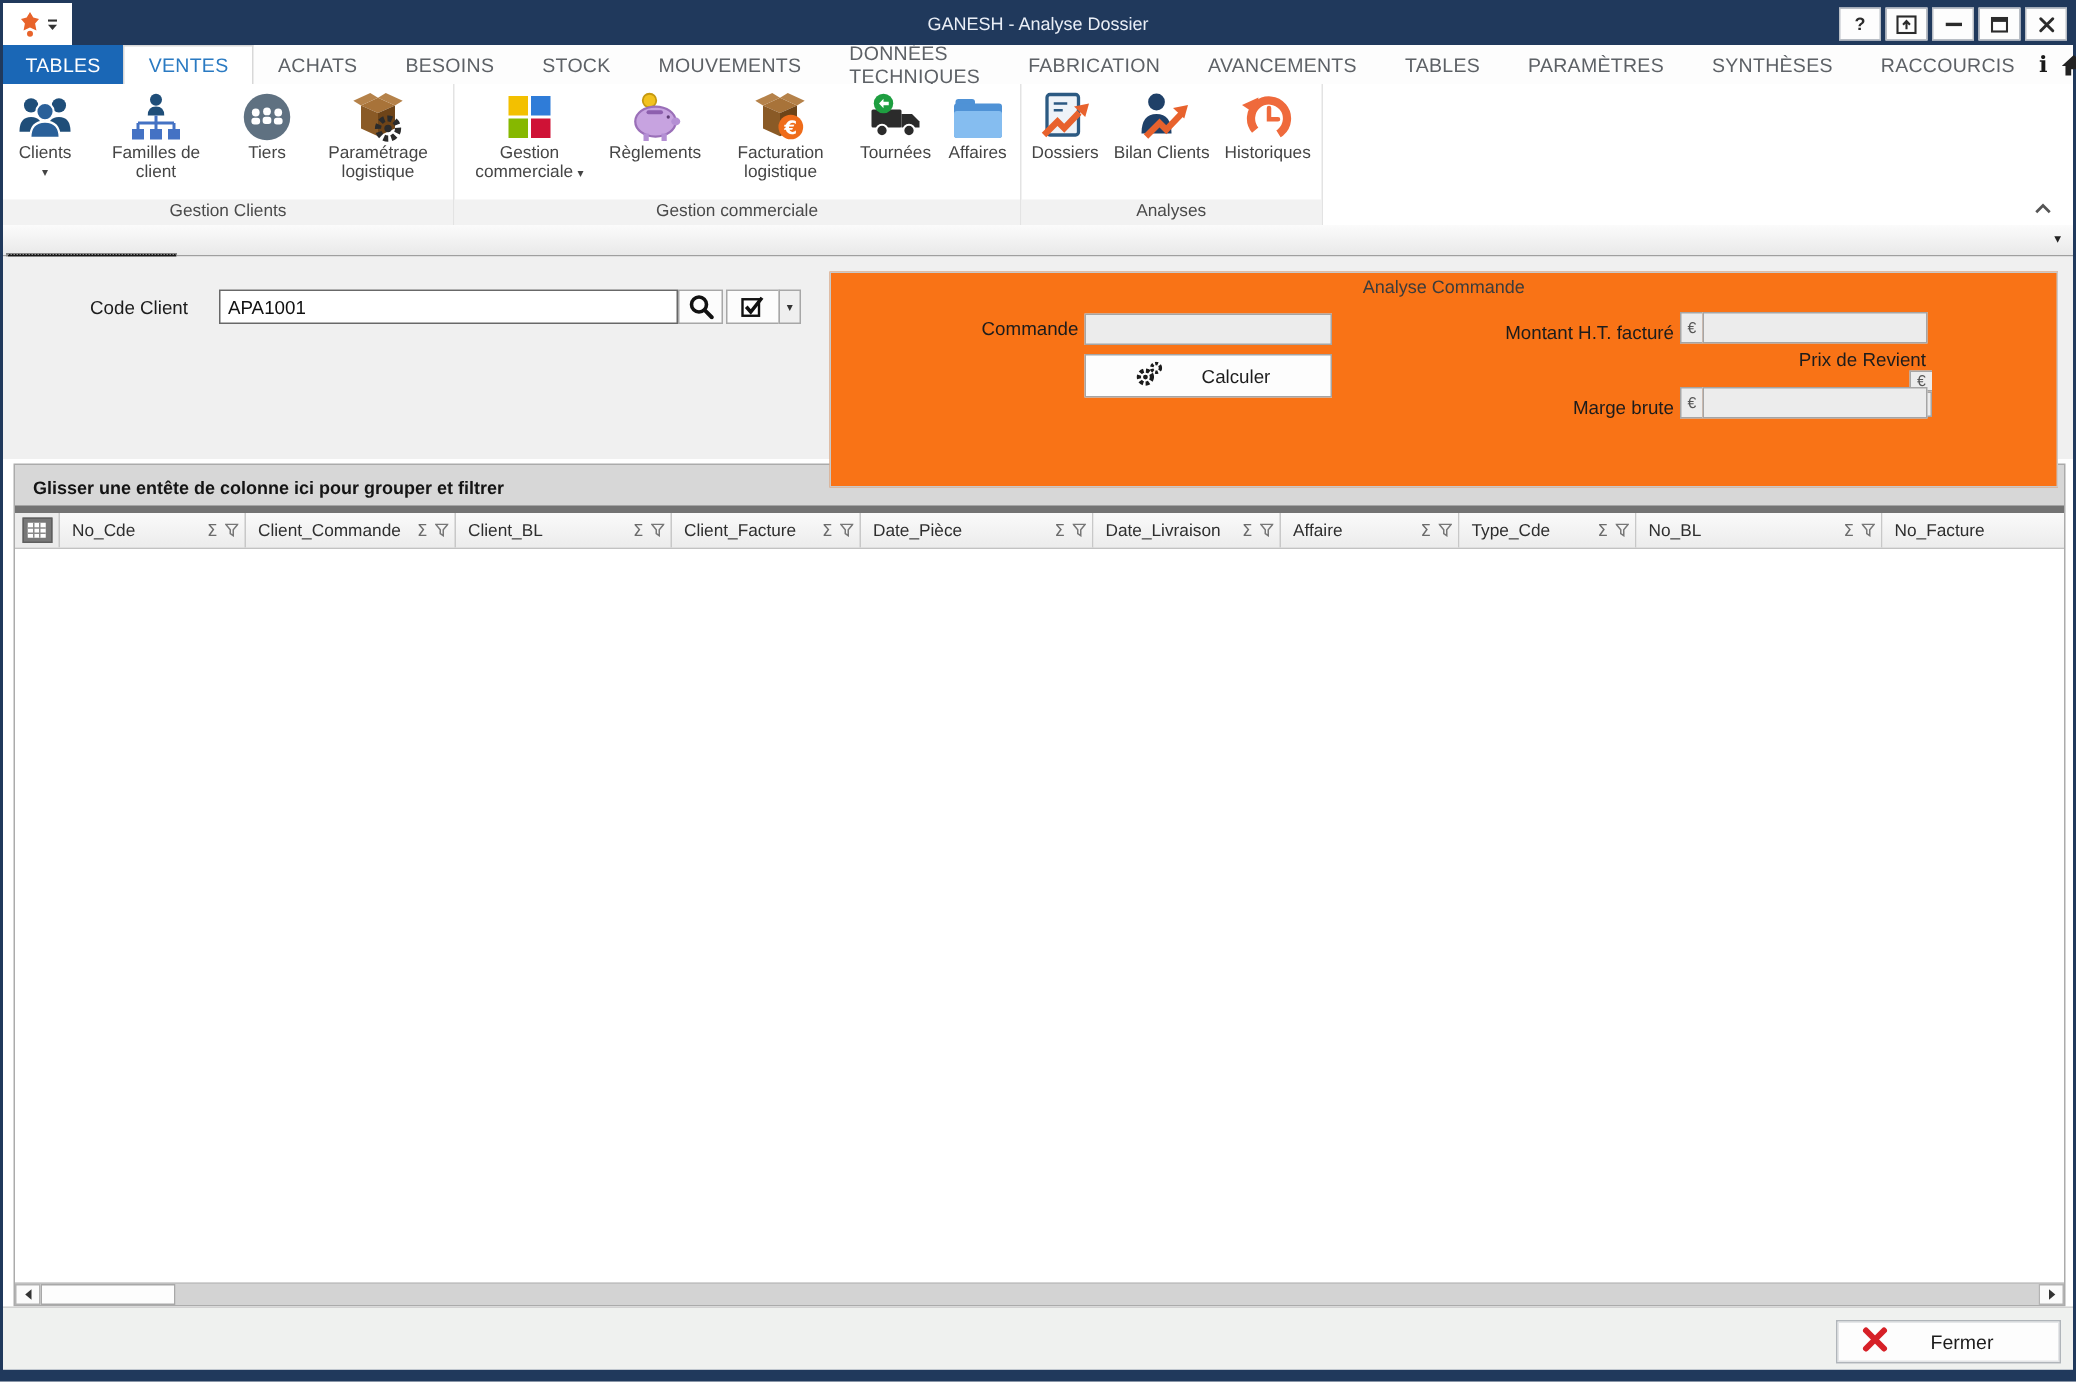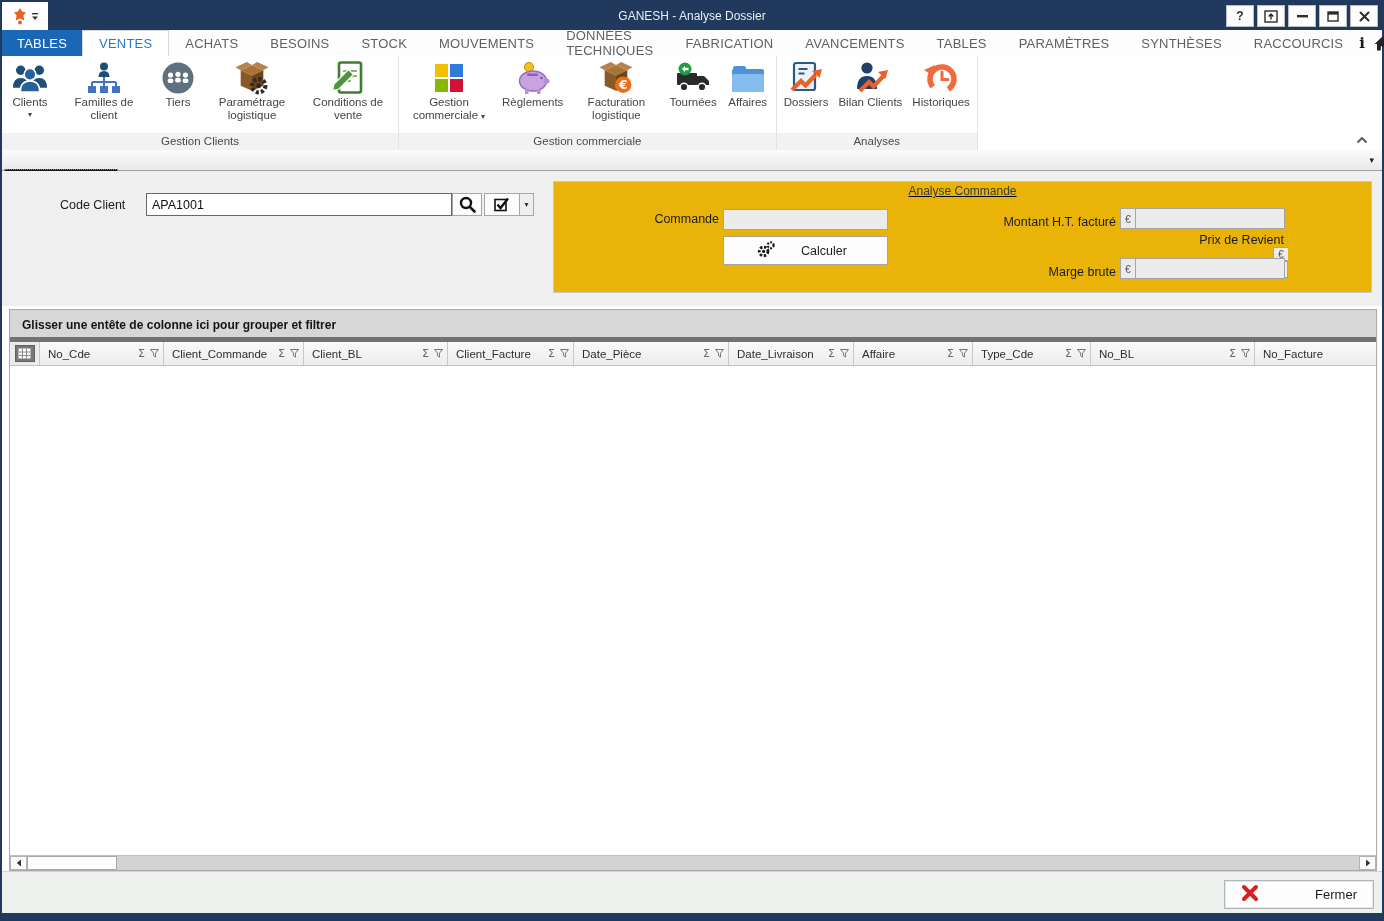--- a/index.html
+++ b/index.html
@@ -48,21 +48,21 @@
   .form-row { height:135px; background:#f0f0f0; position:relative; flex:0 0 135px; }
   .lbl { font-size:12.5px; color:#1c1c1c; }
   .code-label { position:absolute; left:58px; top:27px; width:80px; text-align:left; }
   .code-input { position:absolute; left:144px; top:22px; width:306px; height:23px; border:1px solid #686868; background:#fff;
                 font-family:"Liberation Sans", sans-serif; font-size:12.5px; padding:0 5px; color:#111; }
   .tool-btn { position:absolute; top:22px; height:23px; background:#fcfcfc; border:1px solid #a7a7a7; display:flex; align-items:center; justify-content:center; }
   .search-btn { left:450px; width:30px; }
   .check-btn { left:482px; width:36px; }
   .check-dd  { left:517px; width:15px; background:#efefef; font-family:"DejaVu Sans", sans-serif; font-size:8px; color:#333; }
 
-  .groupbox { position:absolute; left:551px; top:10px; right:10px; height:112px; border:1px solid #c9c9c9; background:#eab308;text-decoration:underline; }
+  .groupbox { position:absolute; left:551px; top:10px; right:10px; height:144px; border:1px solid #c9c9c9; background:#f97316; }
   .groupbox-title { text-align:center; font-size:12px; color:#3c3c3c; margin-top:2px; }
   .gb-row-label { position:absolute; text-align:right; font-size:12.5px; color:#1c1c1c; }
   .dis-input { background:#ececec; border:1px solid #a5a5a5; height:21px; }
   .commande-label { left:40px; top:30px; width:125px; }
   .commande-input { position:absolute; left:169px; top:27px; width:165px; }
   .calculer-btn { position:absolute; left:169px; top:54px; width:165px; height:29px; background:#fdfdfd; border:1px solid #a5a5a5;
                   display:flex; align-items:center; font-size:12.5px; color:#1c1c1c;padding-left:20px; }
   .calculer-btn .glabel { flex:1; text-align:center; margin-right:14px; }
   .calculer-btn .gic { margin-left:12px; }
   .field-row { position:absolute; left:270px; width:464px; height:21px; display:flex; align-items:flex-end; }
@@ -90,21 +90,21 @@
   
   .hscroll { height:15px; background:#d3d3d3; display:flex; align-items:stretch; border-top:1px solid #c0c0c0; }
   .sc-btn { width:17px; background:#fbfbfb; border:1px solid #b3b3b3; display:flex; align-items:center; justify-content:center; }
   .sc-thumb { width:90px; background:#fdfdfd; border:1px solid #a8a8a8; }
   .sc-track { flex:1; }
 
   
   .footer { height:42px; background:#eff1ef; border-top:1px solid #d2d2d2; position:relative; flex:0 0 42px; }
   .fermer-btn { position:absolute; right:8px; top:8px; width:150px; height:29px; background:#fdfdfd; border:1px solid #b0b5ba;
                 box-shadow:inset 0 0 0 1px #e4e6e8; display:flex; align-items:center; font-size:13px; color:#1c1c1c; }
-  .fermer-btn .flabel2 { flex:1; text-align:right; margin-right:16px; }
+  .fermer-btn .flabel2 { flex:1; text-align:center; margin-right:16px; }
   .fermer-btn .fic { margin-left:16px; }
 </style>
 </head>
 <body>
 
 <div class="window">
 
   <div class="titlebar">
     <div class="qat">
       <svg width="16" height="18" viewBox="0 0 16 18">
@@ -219,30 +219,20 @@
               <polygon points="6,9 6,24 17,29 17,14" fill="#8a5a26"></polygon>
               <polygon points="28,9 28,24 17,29 17,14" fill="#6e4418"></polygon>
               <polygon points="6,9 1,6 12,1 17,4" fill="#b5824a"></polygon>
               <polygon points="28,9 33,6 22,1 17,4" fill="#b5824a"></polygon>
               <circle cx="23.5" cy="24" r="6.5" fill="none" stroke="#2b2b2b" stroke-width="4" stroke-dasharray="3 2"></circle>
               <circle cx="23.5" cy="24" r="2.4" fill="#2b2b2b"></circle>
             </svg>
           </div>
           <span class="rb-label">Paramétrage logistique</span>
         </div>
-        <div class="rbtn">
-          <div class="ric">
-            <svg width="34" height="34" viewBox="0 0 34 34">
-              <rect x="8" y="1.5" width="22" height="30" rx="2" fill="#fff" stroke="#3f7d2f" stroke-width="2.6"></rect>
-              <path d="M12 10 h14 M12 15 h14 M12 20 h8" stroke="#8db46f" stroke-width="2"></path>
-              <path d="M3 23 L17.5 8.5 l5 5 L8 28 l-6.5 1.5z" fill="#4e9440" stroke="#fff" stroke-width="1.2"></path>
-            </svg>
-          </div>
-          <span class="rb-label">Conditions de vente</span>
-        </div>
       </div>
       <div class="rgroup-label">Gestion Clients</div>
     </div>
 
     <div class="rgroup">
       <div class="rgroup-buttons">
         <div class="rbtn">
           <div class="ric">
             <svg width="30" height="30" viewBox="0 0 30 30">
               <rect x="1" y="1" width="13" height="13" fill="#f3c000"></rect>

